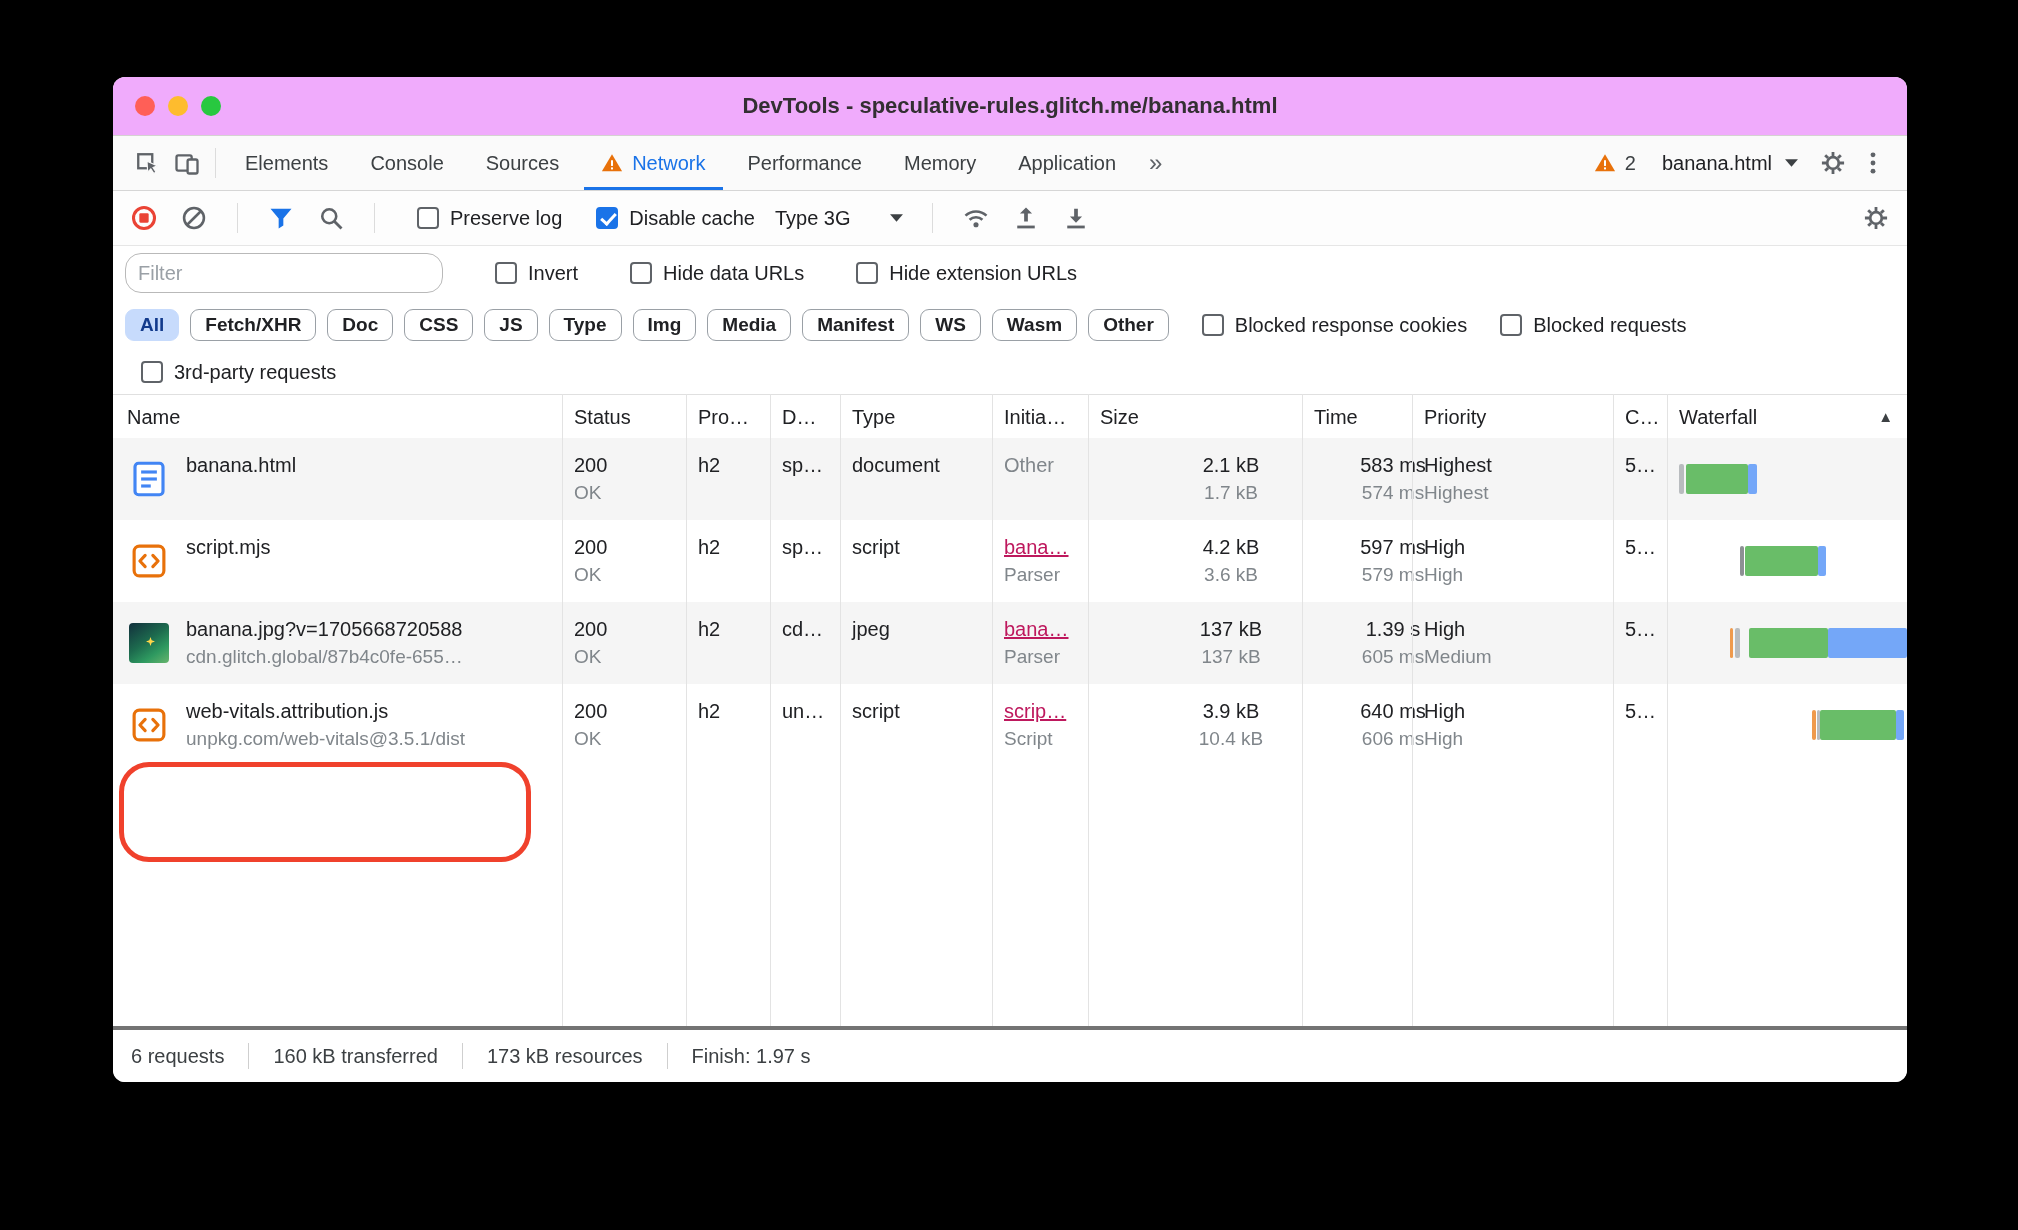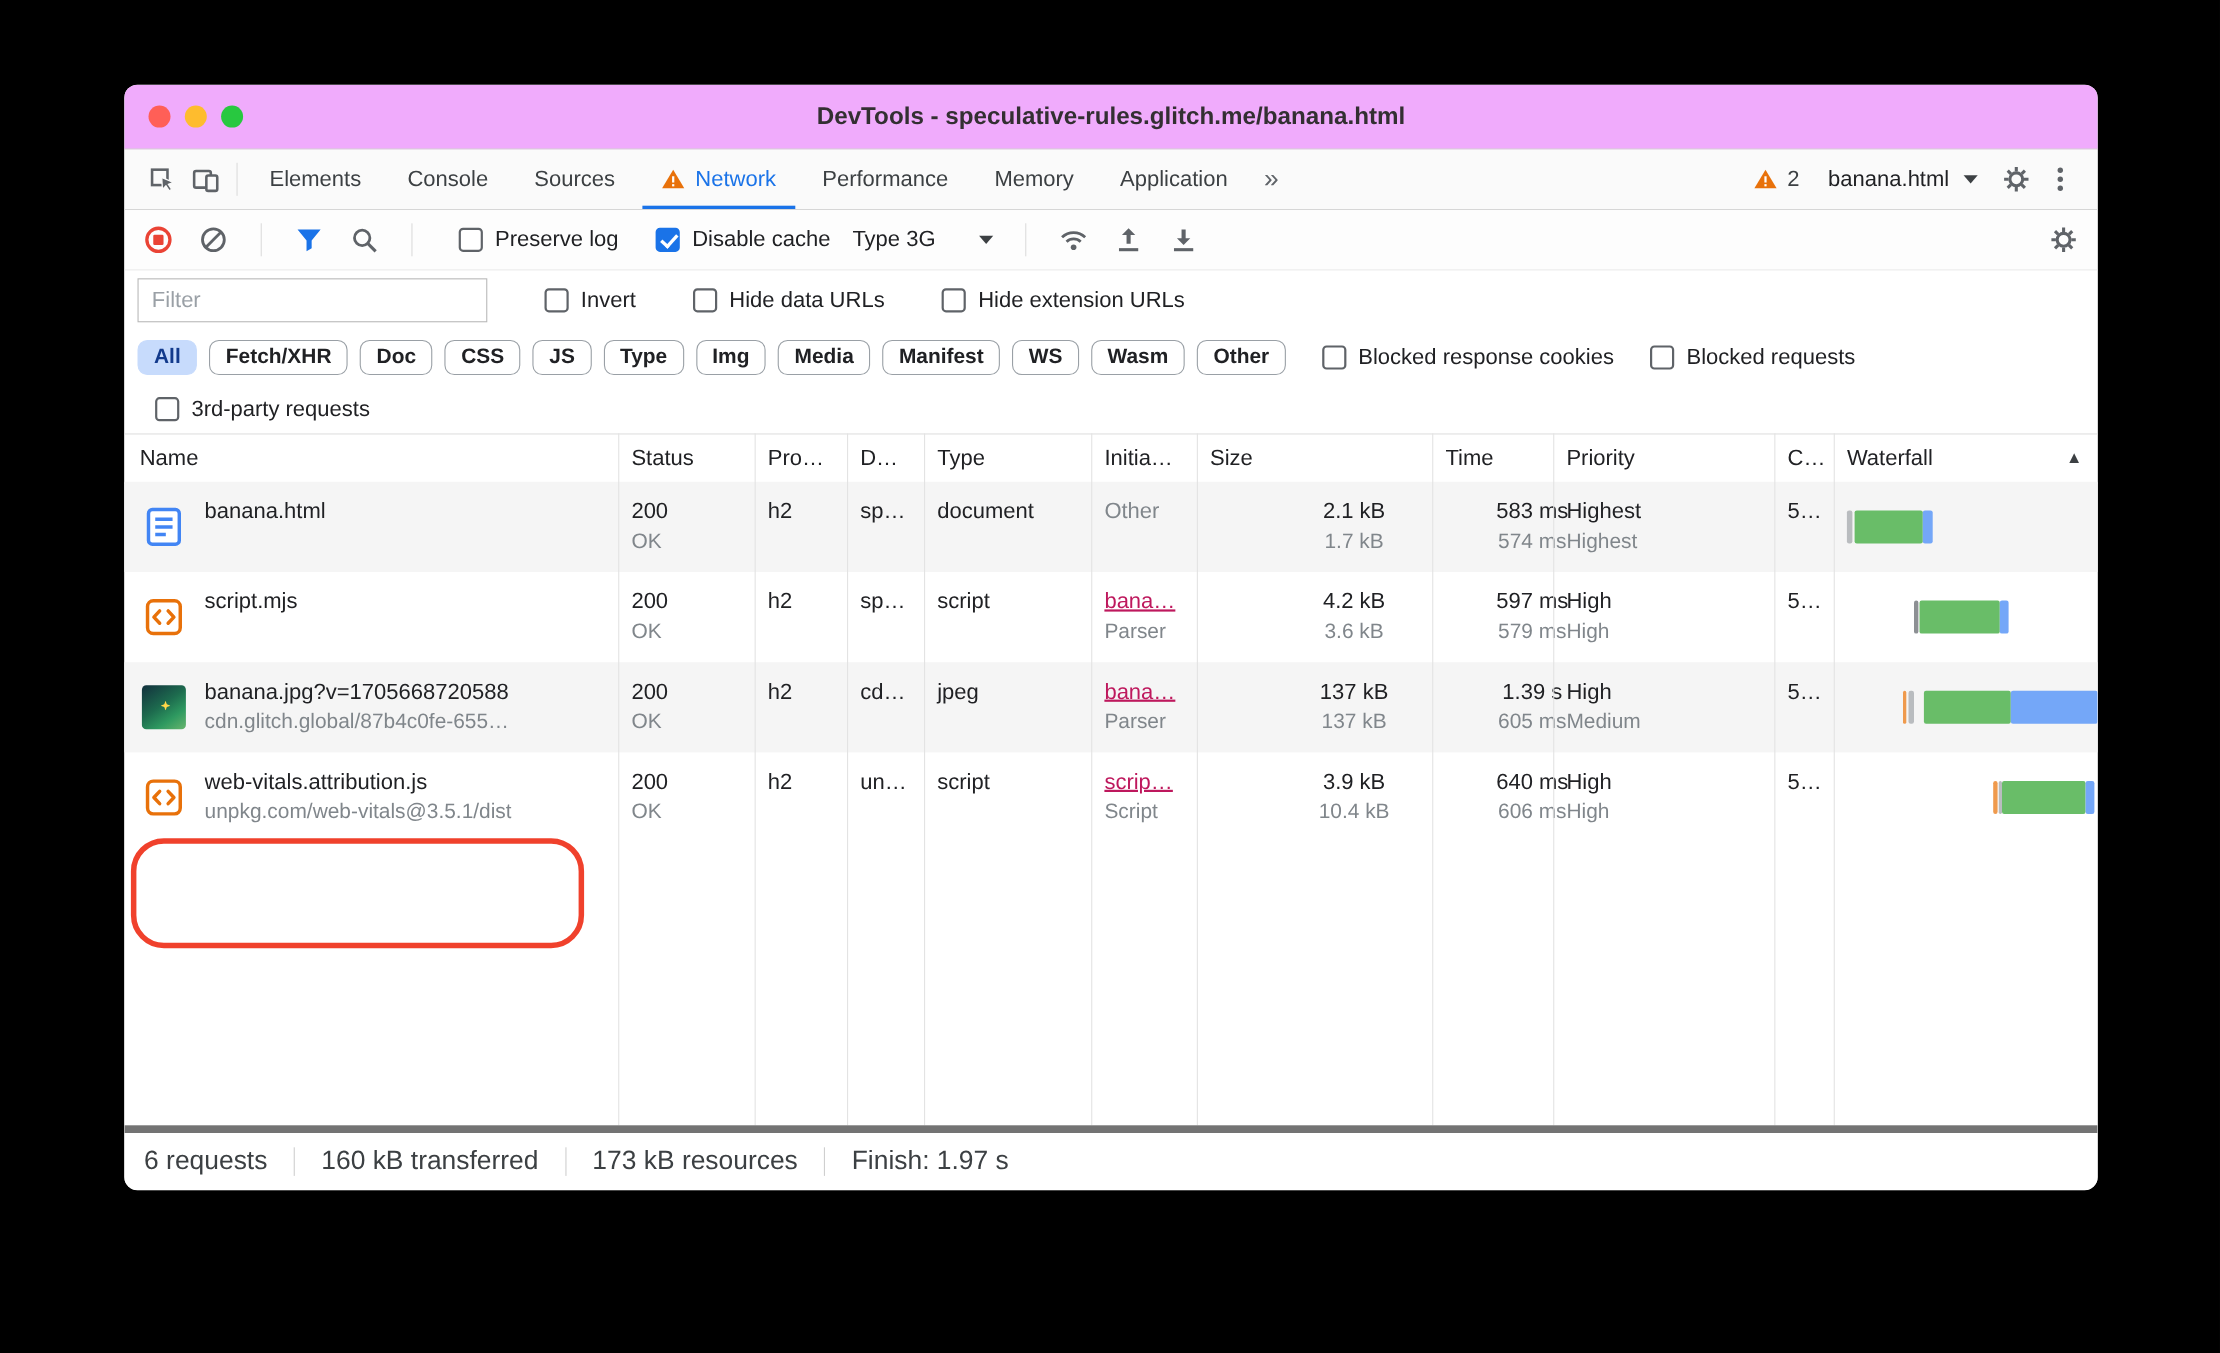--- a/index.html
+++ b/index.html
@@ -46,21 +46,21 @@
   .cb.checked{background:#1a73e8;border-color:#1a73e8;}
   .cb.checked::after{content:"";position:absolute;left:6px;top:1px;width:6px;height:12px;
                      border:solid #fff;border-width:0 3px 3px 0;transform:rotate(42deg);}
   .cblabel{font-size:20px;color:#202124;}
   .throttle{display:flex;align-items:center;gap:38px;font-size:20px;color:#202124;}
   .ml-auto{margin-left:auto;}
 
   
   .filterrow{position:absolute;left:0;top:169px;right:0;height:54px;display:flex;align-items:center;
              padding:0 12px;gap:38px;background:#fff;}
-  .filter-input{width:292px;height:38px;border:1px solid #b9b9b9;border-radius:0;font-size:20px;
+  .filter-input{width:292px;height:38px;border:1px solid #b9b9b9;border-radius:16px;font-size:20px;
                 padding:0 12px;color:#202124;outline:none;font-family:inherit;}
   .filter-input::placeholder{color:#9aa0a6;}
 
   
   .chiprow{position:absolute;left:0;top:223px;right:0;height:50px;display:flex;align-items:center;
            padding:0 12px;gap:11px;background:#fff;}
   .chip{border:1px solid #9aa0a6;border-radius:9px;padding:4px 14px;font-size:19px;font-weight:700;
         color:#202124;white-space:nowrap;background:#fff;}
   .chip.selected{background:#c7dbfc;border-color:#c7dbfc;color:#123a8c;}
   .gap-l{margin-left:22px;}
@@ -102,22 +102,22 @@
   .c-time{left:1189px;width:110px;padding-right:16px;}
   .c-prio{left:1299px;width:201px;padding-left:12px;}
   .c-conn{left:1500px;width:54px;padding-left:12px;}
   .c-wf{left:1554px;width:240px;}
   .wf-seg{position:absolute;top:26px;height:30px;border-radius:2px;}
 
   .annotation{position:absolute;left:6px;top:368px;width:402px;height:90px;border:5px solid #f0412c;
               border-radius:30px;z-index:6;pointer-events:none;}
 
   
-  .footer{position:absolute;left:0;bottom:0;right:0;height:52px;border-top:7px solid #737373;background:#fff;
-          display:flex;align-items:center;padding:0 18px;gap:24px;font-size:24px;color:#3c4043;}
+  .footer{position:absolute;left:0;bottom:0;right:0;height:52px;border-top:4px solid #737373;background:#fff;
+          display:flex;align-items:center;padding:0 18px;gap:24px;font-size:20px;color:#3c4043;}
   .fsep{width:1px;height:26px;background:#cfcfcf;}
 </style>
 </head>
 <body>
 
 <div class="stage">
   <div class="window">
 
     <div class="titlebar">
       <div class="traffic">

